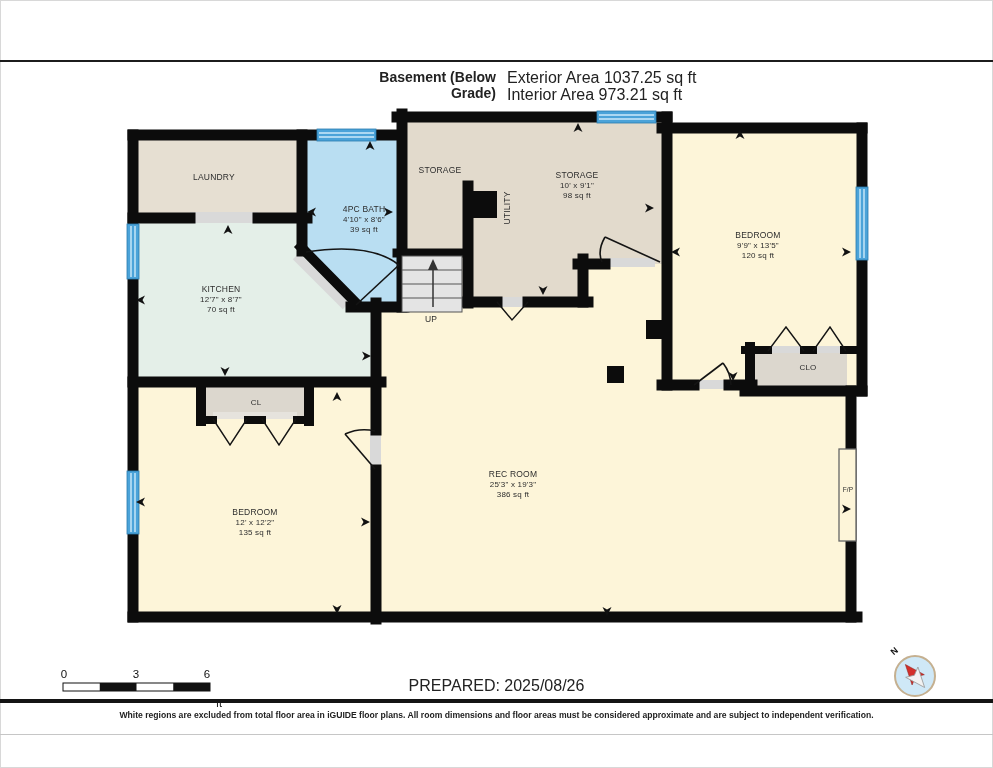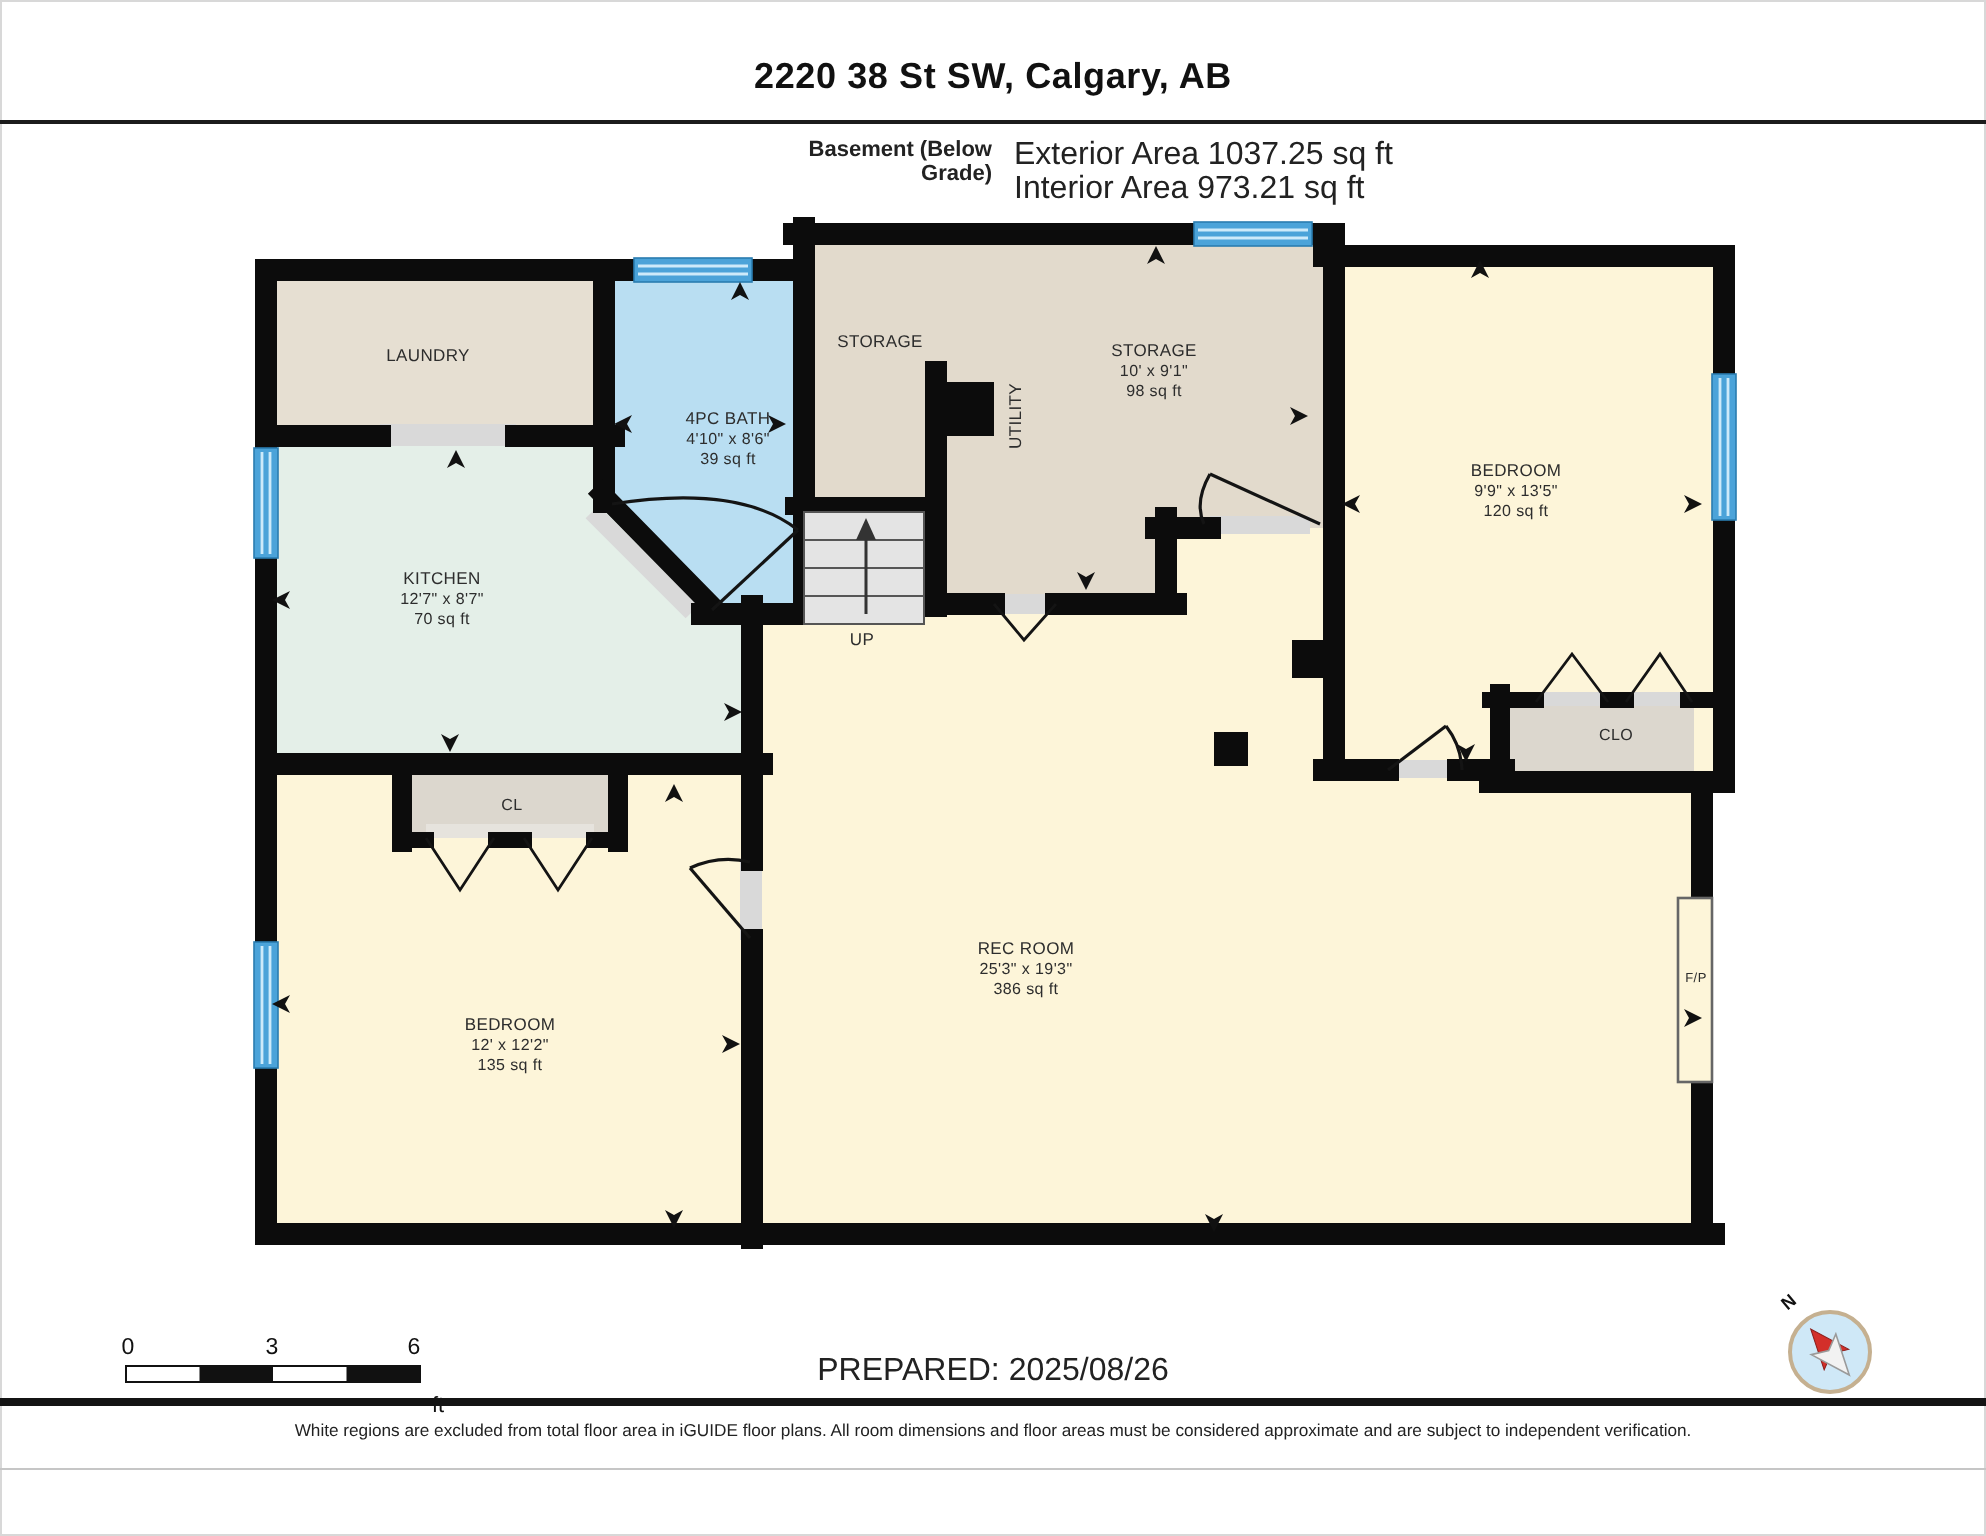--- a/index.html
+++ b/index.html
@@ -8,47 +8,46 @@
     font-family:"Liberation Sans", sans-serif; color:#1a1a1a;
     box-shadow:inset 0 0 0 1px #d8d8d8; overflow:hidden;
   }
   .abs { position:absolute; }
   .title {
     left:0; right:0; top:28px; text-align:center;
     font-size:18px; font-weight:bold; letter-spacing:.3px; color:#111;
   }
   .title-rule { left:0; right:0; top:60px; height:2px; background:#1c1c1c; }
   .level-label { left:372px; top:69px; width:124px; text-align:right;
-    font-size:11px; font-weight:bold; color:#222; }
+    font-size:14px; font-weight:bold; color:#222; }
   .area-line { left:507px; font-size:16px; color:#222; }
   .plan-svg { left:0; top:0; }
   .lbl {
     position:absolute; transform:translate(-50%,-50%); text-align:center;
     font-size:8.5px; color:#2d2d2d; line-height:1.3; white-space:nowrap;
     letter-spacing:.2px;
   }
   .lbl span { display:block; }
   .lbl-small { font-size:8px; }
   .lbl-tiny { font-size:6.5px; }
   .lbl-rot { transform:translate(-50%,-50%) rotate(-90deg); }
   .tick { position:absolute; transform:translate(-50%,-50%); font-size:11.5px; color:#111; }
   .ft-unit { position:absolute; font-size:11px; color:#111;margin-top:16px; }
   .prepared { left:0; right:0; top:677px; text-align:center; font-size:16px; color:#222; }
   .compass-n { left:891px; top:646px; font-size:9px; font-weight:bold; color:#111;
     transform:rotate(-40deg); }
   .footer-rule { left:0; right:0; top:699px; height:4px; background:#141414; }
   .faint-rule { left:0; right:0; top:734px; height:1px; background:#c6c6c6; }
-  .disclaimer { left:0; right:0; top:710px; text-align:center; font-size:8.6px; color:#222; }
+  .disclaimer { left:0; right:0; top:710px; text-align:center; font-size:8.6px; color:#222;font-weight:bold; }
 </style>
 </head>
 <body>
 
 <div class="page">
 
-  <div class="abs title">2220 38 St SW, Calgary, AB</div>
   <div class="abs title-rule"></div>
   <div class="abs level-label">Basement (Below Grade)</div>
   <div class="abs area-line" style="top:69px;">Exterior Area 1037.25 sq ft</div>
   <div class="abs area-line" style="top:86px;">Interior Area 973.21 sq ft</div>
 
   <svg class="abs plan-svg" width="993" height="768" viewBox="0 0 993 768">
     <defs>
       <path id="arr" d="M0,-5 L4.5,4 L0,1.5 L-4.5,4 Z"></path>
     </defs>
 

